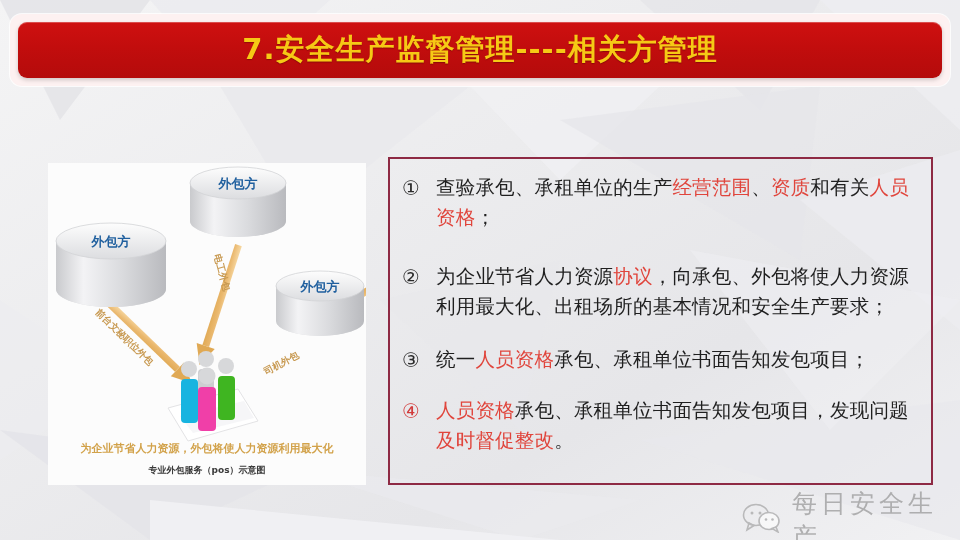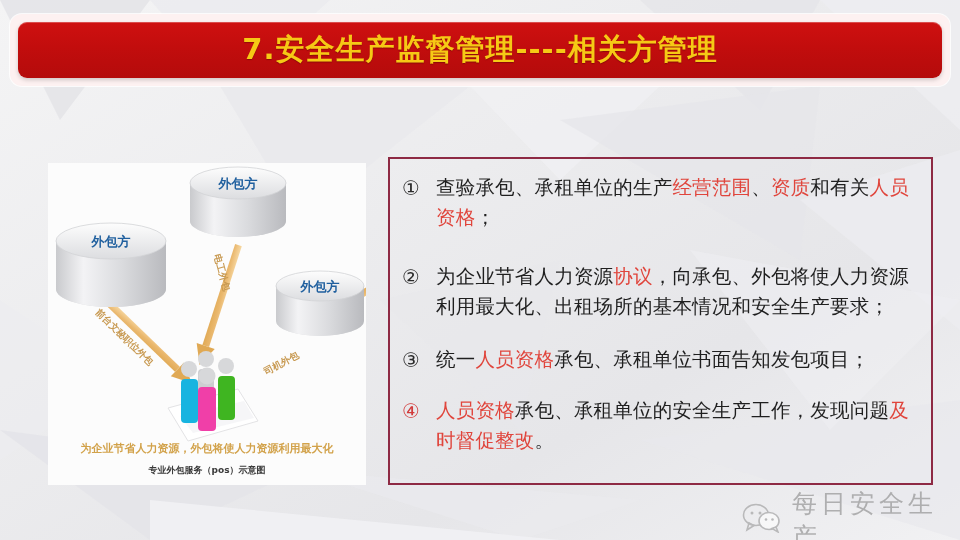--- a/index.html
+++ b/index.html
@@ -303,21 +303,21 @@
       <div class="item-text">
         <span>统一</span><span class="hl">人员资格</span><span>承包、承租单位书面告知发包项目；</span>
       </div>
     </div>
 
     <div class="gap-c"></div>
 
     <div class="list-item">
       <div class="marker red">④</div>
       <div class="item-text">
-        <span class="hl">人员资格</span><span>承包、承租单位的安全生产工作，发现问题</span><span class="hl">及时督促整改</span><span>。</span>
+        <span class="hl">人员资格</span><span>承包、承租单位书面告知发包项目，发现问题</span><span class="hl">及时督促整改</span><span>。</span>
       </div>
     </div>
 
   </div>
 
   <div id="watermark">
     <span id="wm-icon">
       <svg width="40" height="30" viewBox="0 0 40 30">
         <ellipse cx="14" cy="12" rx="12.5" ry="10.5" fill="none" stroke="#9a9a9a" stroke-width="1.6"></ellipse>
         <polygon points="7,20 5,27 12,22.5" fill="none" stroke="#9a9a9a" stroke-width="1.6"></polygon>

